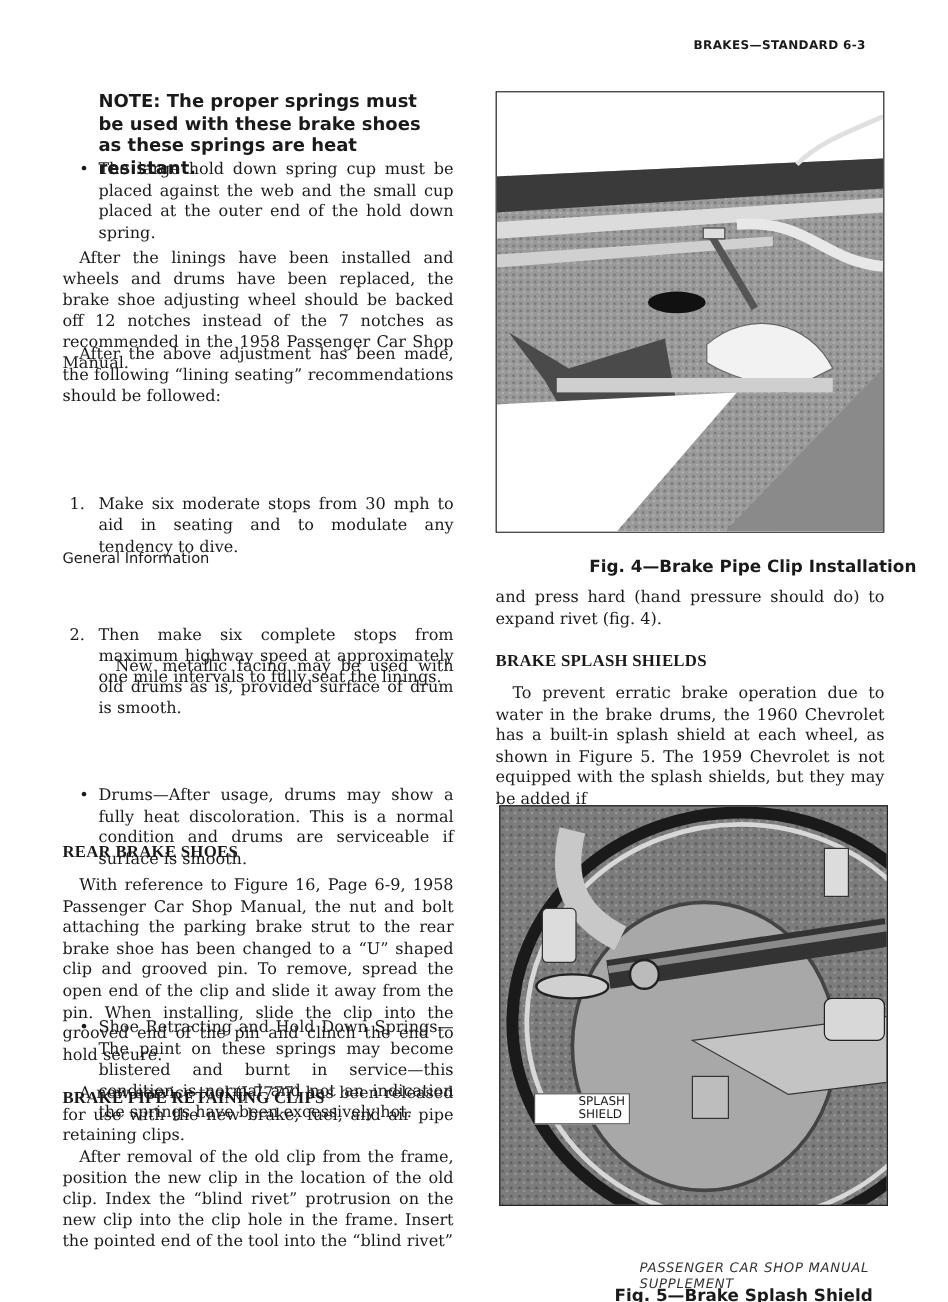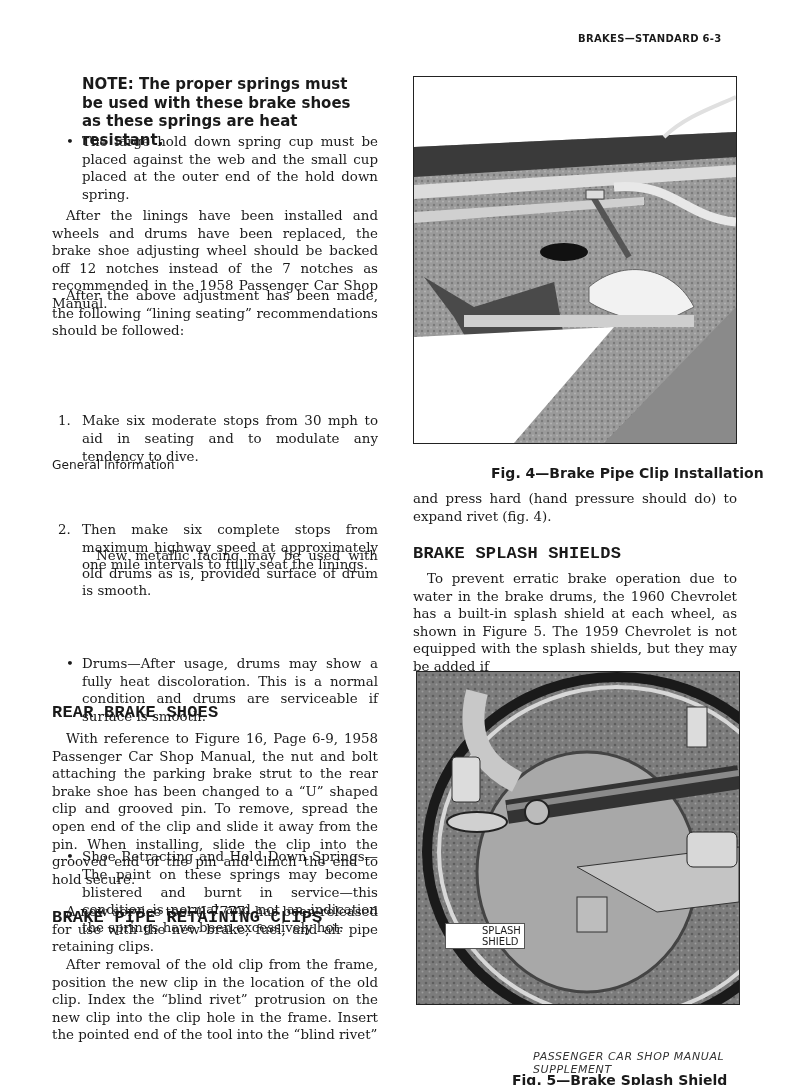--- a/index.html
+++ b/index.html
@@ -4,21 +4,21 @@
 <style>
   html, body { margin:0; padding:0; background:#ffffff; }
   body { width:790px; height:1085px; position:relative; overflow:hidden; color:#1a1a1a;
          font-family:"DejaVu Serif", "Liberation Serif", serif; }
   .sans { font-family:"DejaVu Sans", "Liberation Sans", sans-serif; }
   .abs { position:absolute; }
   .hdr { top:33px; left:578px; font-size:10px; font-weight:bold; letter-spacing:0.3px; }
   .col { font-size:13.4px; line-height:17.6px; }
   .just { text-align:justify; }
   .note { font-family:"DejaVu Sans", "Liberation Sans", sans-serif; font-weight:bold; font-size:15px; line-height:18.5px; }
-  .h2 { font-family:Liberation Mono, monospace; font-weight:bold; font-size:17px; letter-spacing:0.2px; }
+  .h2 { font-family:Liberation Serif, serif; font-weight:bold; font-size:14px; letter-spacing:0.2px; }
   .h3 { font-family:"DejaVu Sans", "Liberation Sans", sans-serif; font-weight:normal; font-size:12.2px; }
   .bullet { position:absolute; left:-16px; top:0; }
   .num { position:absolute; left:-24px; top:0; }
   .item { position:relative; }
   .indent { text-indent:14px; }
   .caption { font-family:"DejaVu Sans", "Liberation Sans", sans-serif; font-weight:bold; font-size:14px; }
   .footer { font-family:"DejaVu Sans", "Liberation Sans", sans-serif; font-size:11px; letter-spacing:0.6px; color:#333;font-style:italic; }
   .photo { border:1.5px solid #222; overflow:hidden; }
   .label-box { background:#fff; border:1px solid #555; font-family:"DejaVu Sans", "Liberation Sans", sans-serif; font-size:10px; line-height:11px; padding:1px 3px; }
 </style>
@@ -116,20 +116,20 @@
     <rect x="35" y="85" width="28" height="45" rx="4" fill="#dcdcdc" stroke="#333"></rect>
     <ellipse cx="60" cy="150" rx="30" ry="10" fill="#d0d0d0" stroke="#222" stroke-width="2"></ellipse>
     <line x1="90" y1="140" x2="322" y2="105" stroke="#333" stroke-width="24"></line>
     <line x1="90" y1="136" x2="322" y2="101" stroke="#8a8a8a" stroke-width="6"></line>
     <circle cx="120" cy="140" r="12" fill="#bbb" stroke="#222" stroke-width="2"></circle>
     <polygon points="160,195 322,175 322,230 240,240" fill="#c4c4c4" stroke="#333"></polygon>
     <rect x="270" y="160" width="50" height="35" rx="6" fill="#d8d8d8" stroke="#222"></rect>
     <rect x="160" y="225" width="30" height="35" fill="#bdbdbd" stroke="#333"></rect>
     <rect x="270" y="35" width="20" height="40" fill="#dcdcdc" stroke="#333"></rect>
   </svg>
-  <div class="abs label-box" style="left:28px; top:251px;padding-left:36px;">
+  <div class="abs label-box" style="left:28px; top:239px;padding-left:36px;">
     <div>SPLASH</div>
     <div>SHIELD</div>
   </div>
 </div>
 <div class="abs caption" style="left:512px; top:1072px;">Fig. 5—Brake Splash Shield</div>
 
 <div class="abs footer" style="left:533px; top:1050px;">PASSENGER CAR SHOP MANUAL SUPPLEMENT</div>
 
 </body></html>

